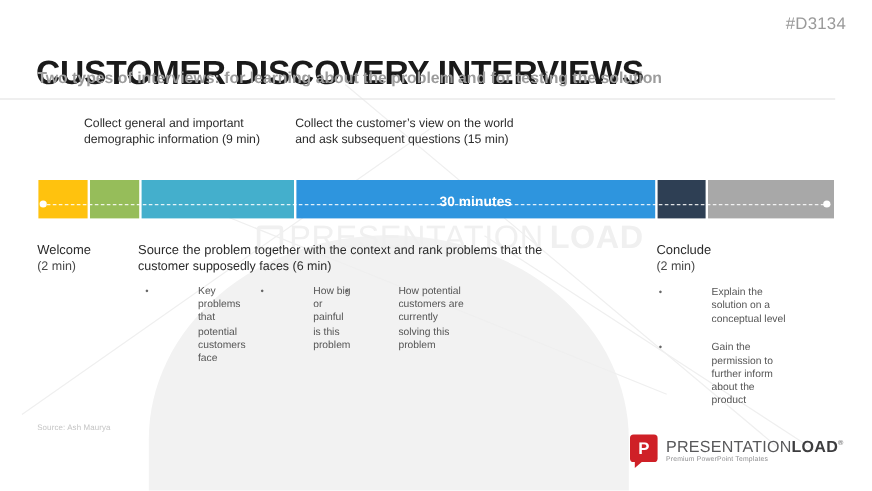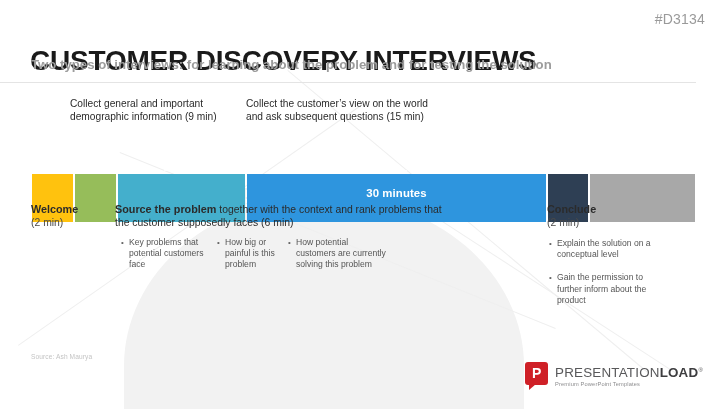--- a/index.html
+++ b/index.html
@@ -123,24 +123,23 @@
   
   .bar {
     position: absolute;
     left: 32px;
     top: 150px;
     height: 40px;
     z-index: 3;
     display: flex;
   }
   .seg {
-    height: 48px;
+    height: 32px;
     position: relative;
     margin-right: 2px;
-    margin-top: 24px;
   }
   .seg:last-child { margin-right: 0; }
   .seg-label {
     position: absolute;
     left: 0;
     right: 0;
     top: 13px;
     text-align: center;
     font-size: 11.4px;
     font-weight: 700;
@@ -176,21 +175,21 @@
     z-index: 3;
     font-size: 10.4px;
     line-height: 13.4px;
     color: #2b2b2b;
   }
   .sec-label .sub { color: #4a4a4a; }
   .sl-welcome  { left: 31px;  top: 203px; width: 90px; }
   .sl-present  { left: 115px; top: 203px; width: 340px; }
   .sl-conclude { left: 547px; top: 203px; width: 140px; }
 
-  .sec-title { font-weight: 700; font-size: 10.8px; }
+  .sec-title { font-weight: 400; font-size: 10.8px; }
 
   
   .bullets {
     position: absolute;
     z-index: 3;
   }
   .bl-1 { left: 121px; top: 237px; width: 92px; }
   .bl-2 { left: 217px; top: 237px; width: 68px; }
   .bl-3 { left: 288px; top: 237px; width: 100px; }
   .bl-4 { left: 549px; top: 238px; width: 110px; }
@@ -203,21 +202,21 @@
     margin-bottom: 12px;
   }
   .bullet:last-child { margin-bottom: 0; }
   .bullet .dot {
     flex: 0 0 auto;
     width: 8px;
     font-size: 8px;
     line-height: 11.2px;
     color: #666666;
   }
-  .bullet .txt { flex: 1 1 auto; }
+  .bullet .txt { flex: 1 1 auto; margin-left: 36px; }
 
   
   .statement {
     position: absolute;
     left: 150px;
     top: 318px;
     width: 285px;
     text-align: center;
     z-index: 3;
     font-size: 9.4px;

